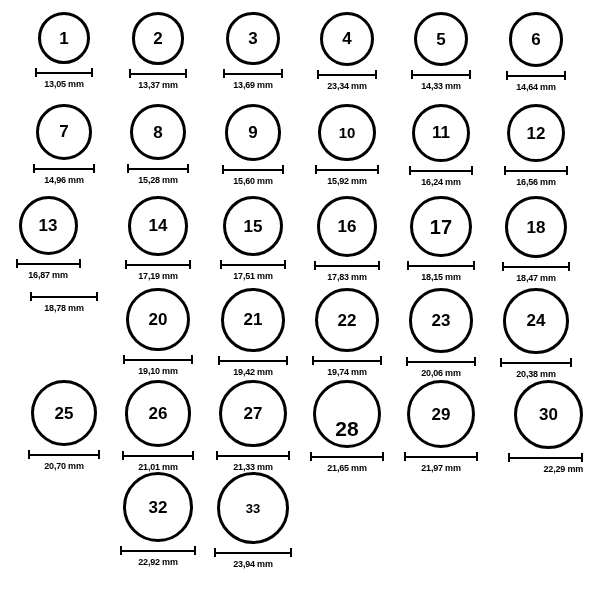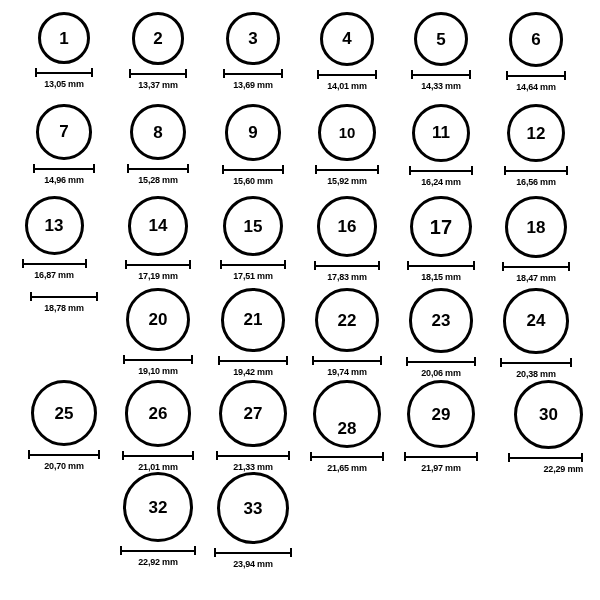--- a/index.html
+++ b/index.html
@@ -124,21 +124,21 @@
       <div class="circle-wrap">
         <div class="circle" style="width: 53.8px; height: 53.8px;">
           <span class="size-label" style="font-size: 17px;">4</span>
         </div>
       </div>
       <div class="measure" style="width: 59.8px;">
         <div class="bar"></div>
         <div class="tick left"></div>
         <div class="tick right"></div>
       </div>
-      <div class="mm-label">14,01 mm</div>
+      <div class="mm-label">23,34 mm</div>
     </div>
     <div class="ring-cell" style="left: 394px; top: 12px;">
       <div class="circle-wrap">
         <div class="circle" style="width: 54.4px; height: 54.4px;">
           <span class="size-label" style="font-size: 17px;">5</span>
         </div>
       </div>
       <div class="measure" style="width: 60.4px;">
         <div class="bar"></div>
         <div class="tick left"></div>
@@ -230,21 +230,21 @@
           <span class="size-label" style="font-size: 17px;">12</span>
         </div>
       </div>
       <div class="measure" style="width: 64.4px;">
         <div class="bar"></div>
         <div class="tick left"></div>
         <div class="tick right"></div>
       </div>
       <div class="mm-label">16,56 mm</div>
     </div>
-    <div class="ring-cell" style="left: 7px; top: 196px;">
+    <div class="ring-cell" style="left: 1px; top: 196px;">
       <div class="circle-wrap">
         <div class="circle" style="width: 59px; height: 59px;">
           <span class="size-label" style="font-size: 17px;">13</span>
         </div>
       </div>
       <div class="measure" style="width: 65px;">
         <div class="bar"></div>
         <div class="tick left"></div>
         <div class="tick right"></div>
       </div>
@@ -423,21 +423,21 @@
       <div class="measure" style="width: 73.2px;">
         <div class="bar"></div>
         <div class="tick left"></div>
         <div class="tick right"></div>
       </div>
       <div class="mm-label">21,33 mm</div>
     </div>
     <div class="ring-cell" style="left: 300px; top: 380px;">
       <div class="circle-wrap">
         <div class="circle" style="width: 67.8px; height: 67.8px;">
-          <span class="size-label" style="font-size: 17px; margin-top: 30px;">28</span>
+          <span class="size-label" style="font-size: 21px; margin-top: 30px;">28</span>
         </div>
       </div>
       <div class="measure" style="width: 73.8px;">
         <div class="bar"></div>
         <div class="tick left"></div>
         <div class="tick right"></div>
       </div>
       <div class="mm-label">21,65 mm</div>
     </div>
     <div class="ring-cell" style="left: 394px; top: 380px;">
@@ -475,21 +475,21 @@
       <div class="measure" style="width: 76.1px;">
         <div class="bar"></div>
         <div class="tick left"></div>
         <div class="tick right"></div>
       </div>
       <div class="mm-label">22,92 mm</div>
     </div>
     <div class="ring-cell" style="left: 206px; top: 472px;">
       <div class="circle-wrap">
         <div class="circle" style="width: 72px; height: 72px;">
-          <span class="size-label" style="font-size: 17px;">33</span>
+          <span class="size-label" style="font-size: 13px;">33</span>
         </div>
       </div>
       <div class="measure" style="width: 78px;">
         <div class="bar"></div>
         <div class="tick left"></div>
         <div class="tick right"></div>
       </div>
       <div class="mm-label">23,94 mm</div>
     </div>
   </div>

